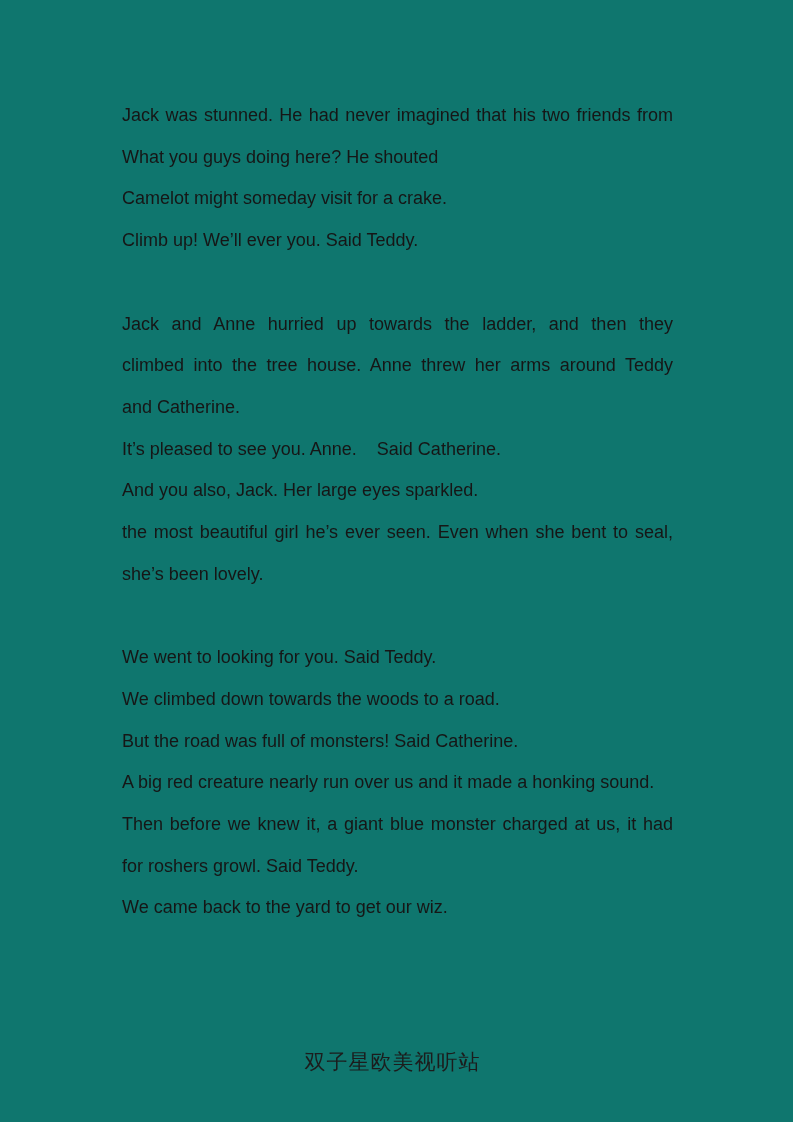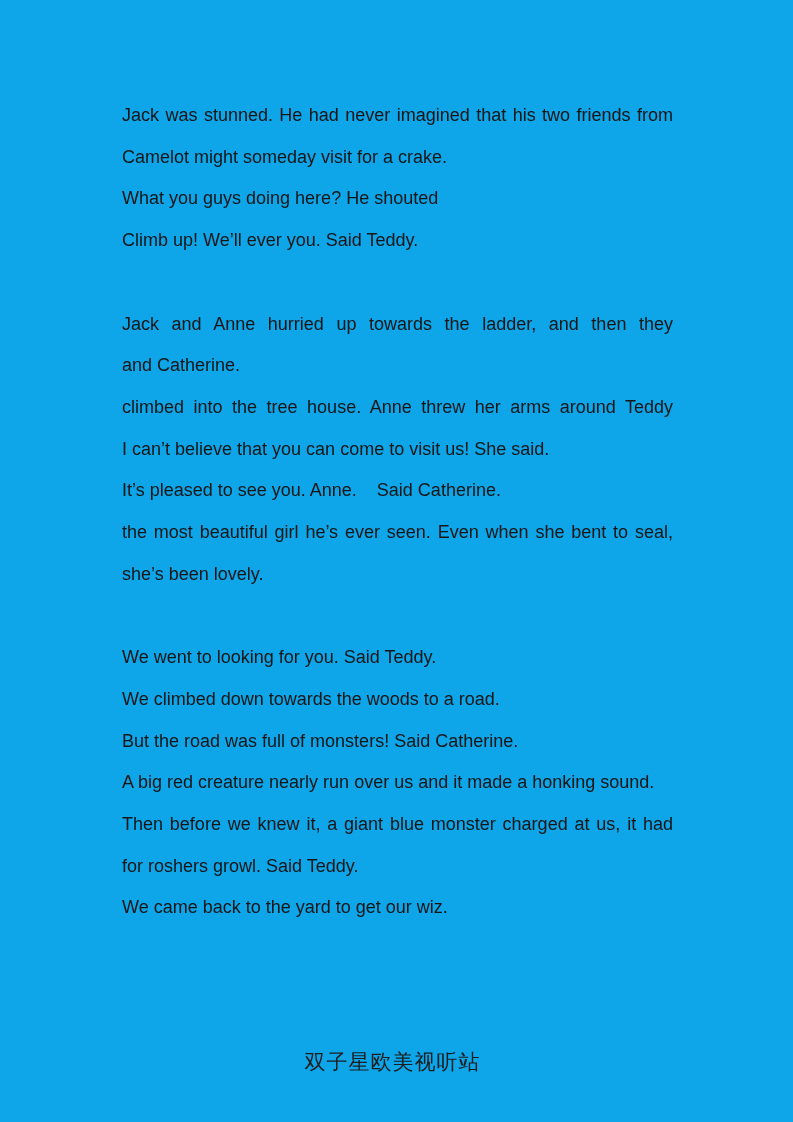--- a/index.html
+++ b/index.html
@@ -1,21 +1,21 @@
 <!DOCTYPE html>
 <html><head>
 <meta charset="utf-8">
 <style>
   * { margin: 0; padding: 0; box-sizing: border-box; }
   html, body { background: #ffffff; }
   .page {
     position: relative;
     width: 793px;
     height: 1122px;
-    background: #0ea5e9;
+    background: #0f766e;
     overflow: hidden;
     font-family: "Liberation Sans", sans-serif;
   }
   .body-text {
     position: absolute;
     left: 122px;
     top: 95px;
     width: 551px;
     font-size: 18px;
     line-height: 41.7px;
@@ -55,31 +55,31 @@
   }
 </style>
 </head>
 <body>
 
 <div class="page">
 
   <div class="body-text">
 
     <div class="line justify">Jack was stunned. He had never imagined that his two friends from</div>
+    <div class="line">What you guys doing here? He shouted</div>
     <div class="line">Camelot might someday visit for a crake.</div>
-    <div class="line">What you guys doing here? He shouted</div>
     <div class="line">Climb up! We’ll ever you. Said Teddy.</div>
 
     <div class="gap"></div>
 
     <div class="line justify">Jack and Anne hurried up towards the ladder, and then they</div>
+    <div class="line justify">climbed into the tree house. Anne threw her arms around Teddy</div>
     <div class="line">and Catherine.</div>
-    <div class="line justify">climbed into the tree house. Anne threw her arms around Teddy</div>
-    <div class="line">I can’t believe that you can come to visit us! She said.</div>
     <div class="line">It’s pleased to see you. Anne.    Said Catherine.</div>
+    <div class="line">And you also, Jack. Her large eyes sparkled.</div>
     <div class="line justify">the most beautiful girl he’s ever seen. Even when she bent to seal,</div>
     <div class="line">she’s been lovely.</div>
 
     <div class="gap"></div>
 
     <div class="line">We went to looking for you. Said Teddy.</div>
     <div class="line">We climbed down towards the woods to a road.</div>
     <div class="line">But the road was full of monsters! Said Catherine.</div>
     <div class="line">A big red creature nearly run over us and it made a honking sound.</div>
     <div class="line justify">Then before we knew it, a giant blue monster charged at us, it had</div>

